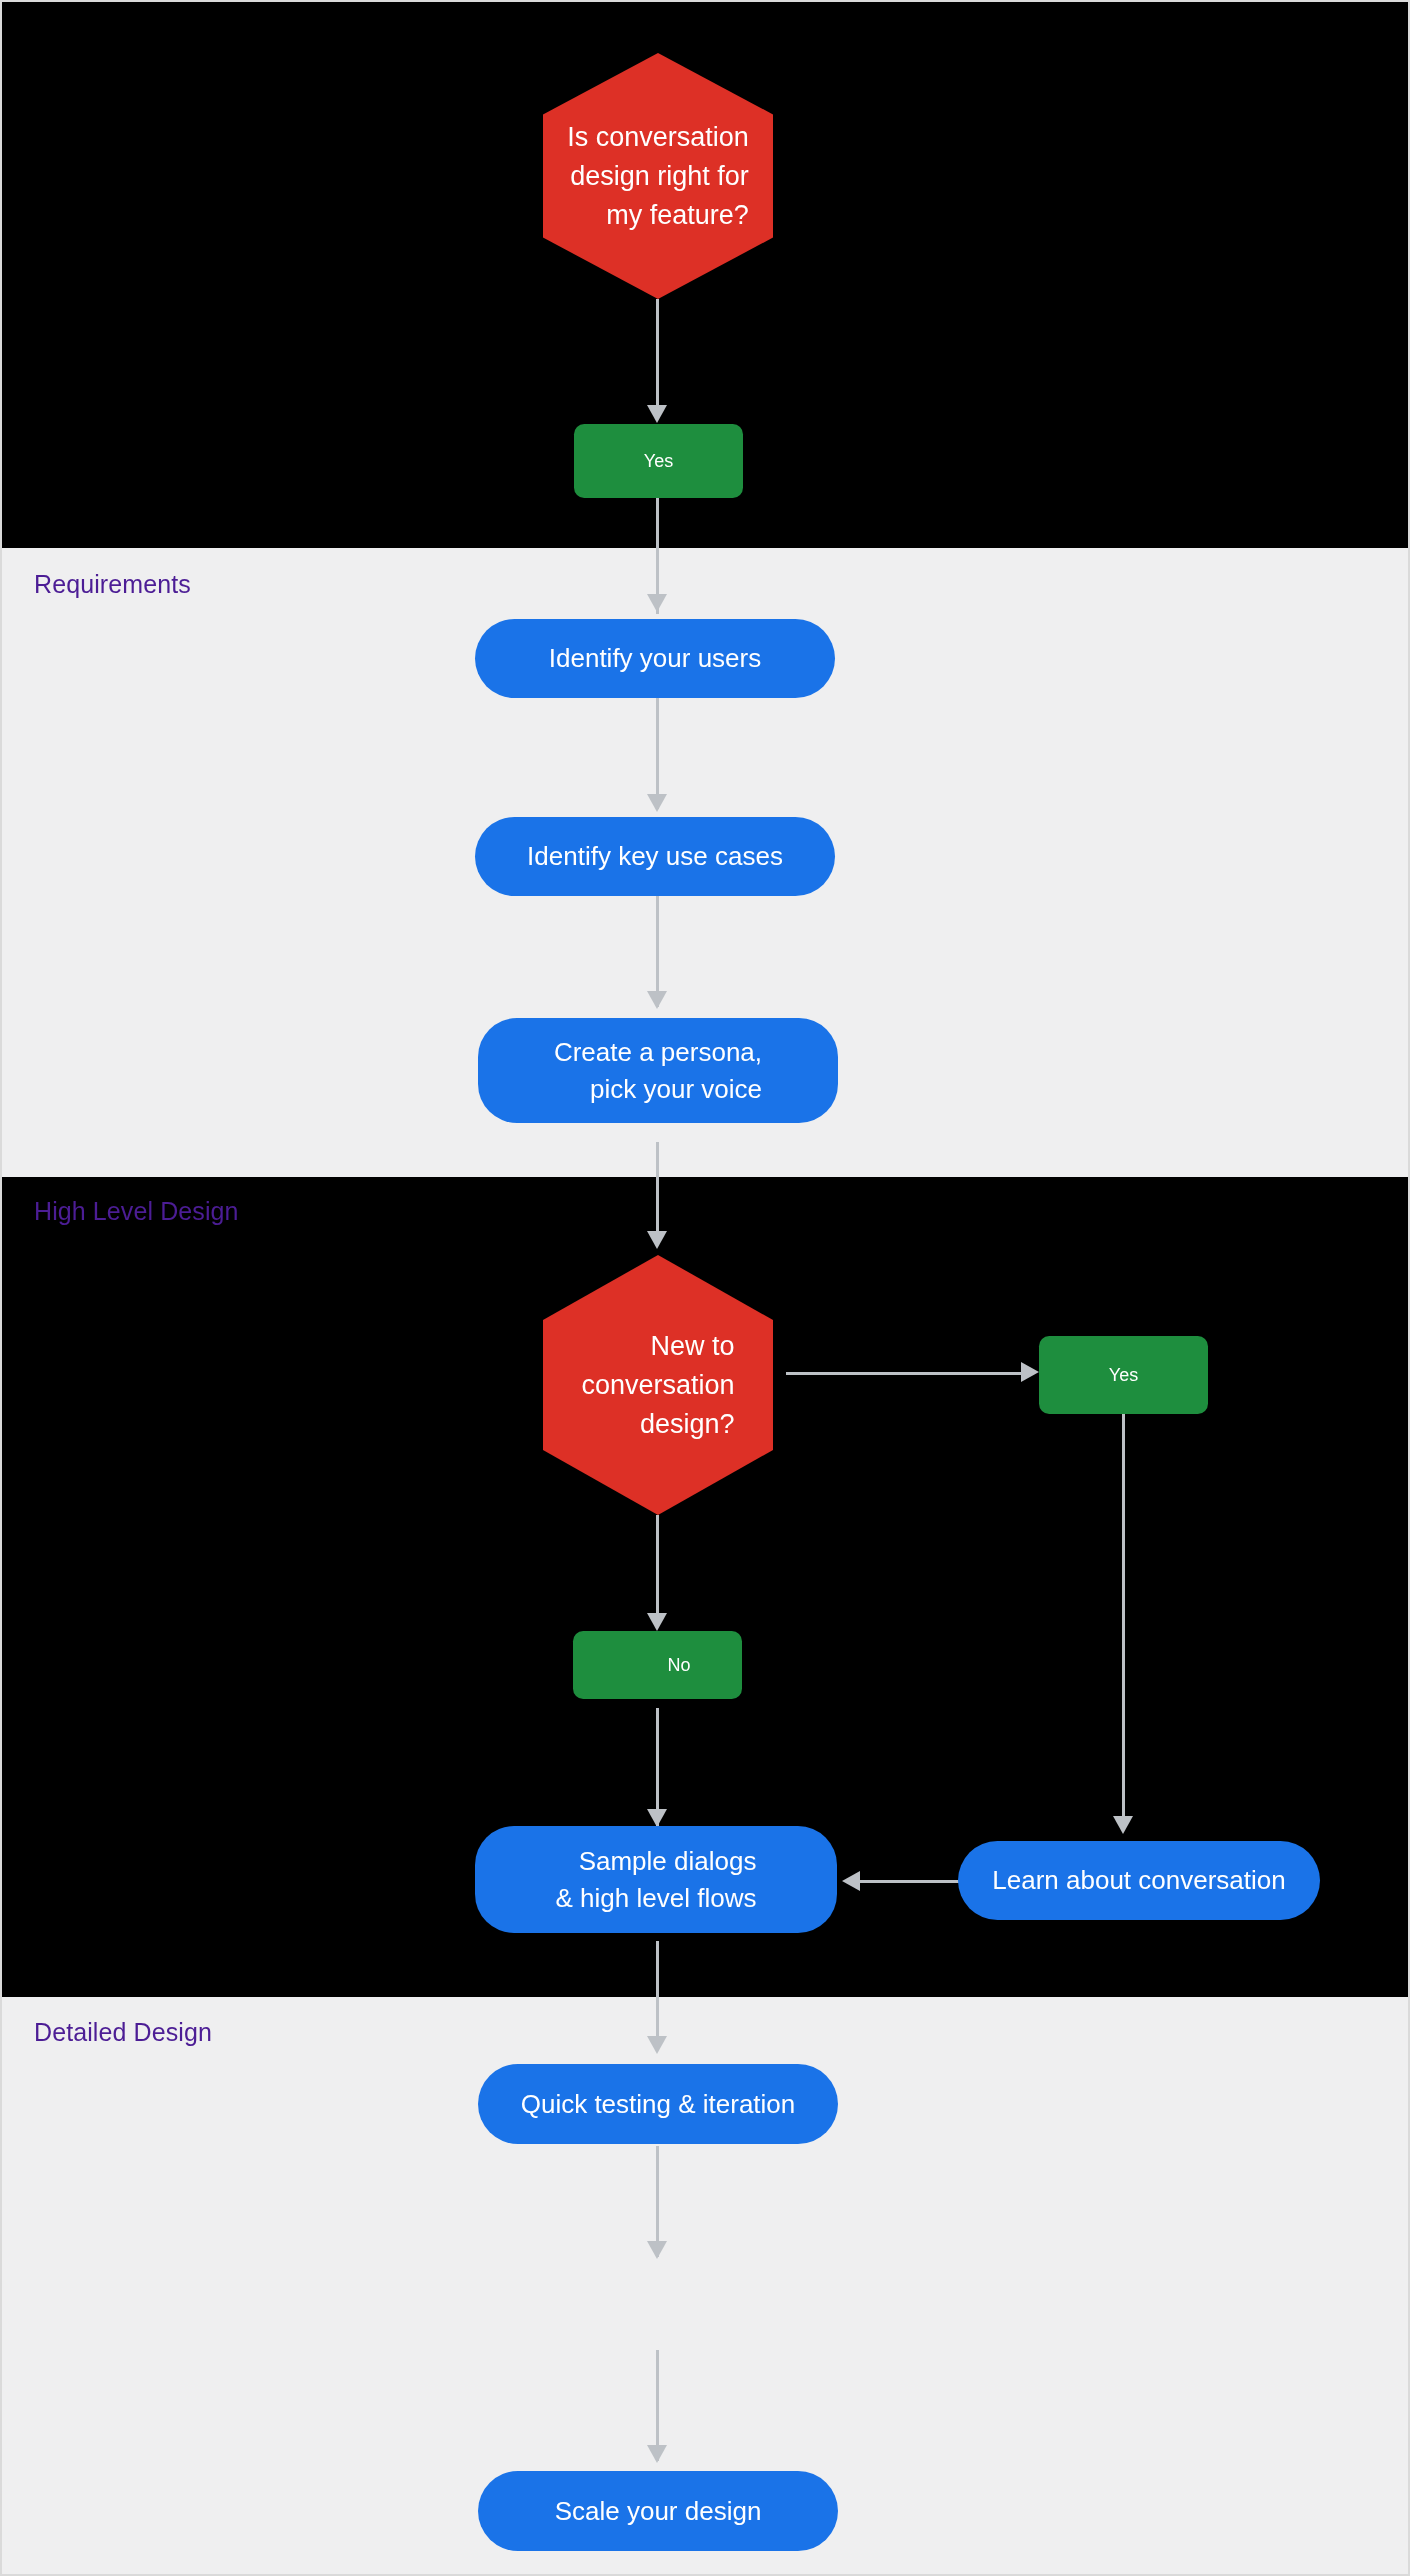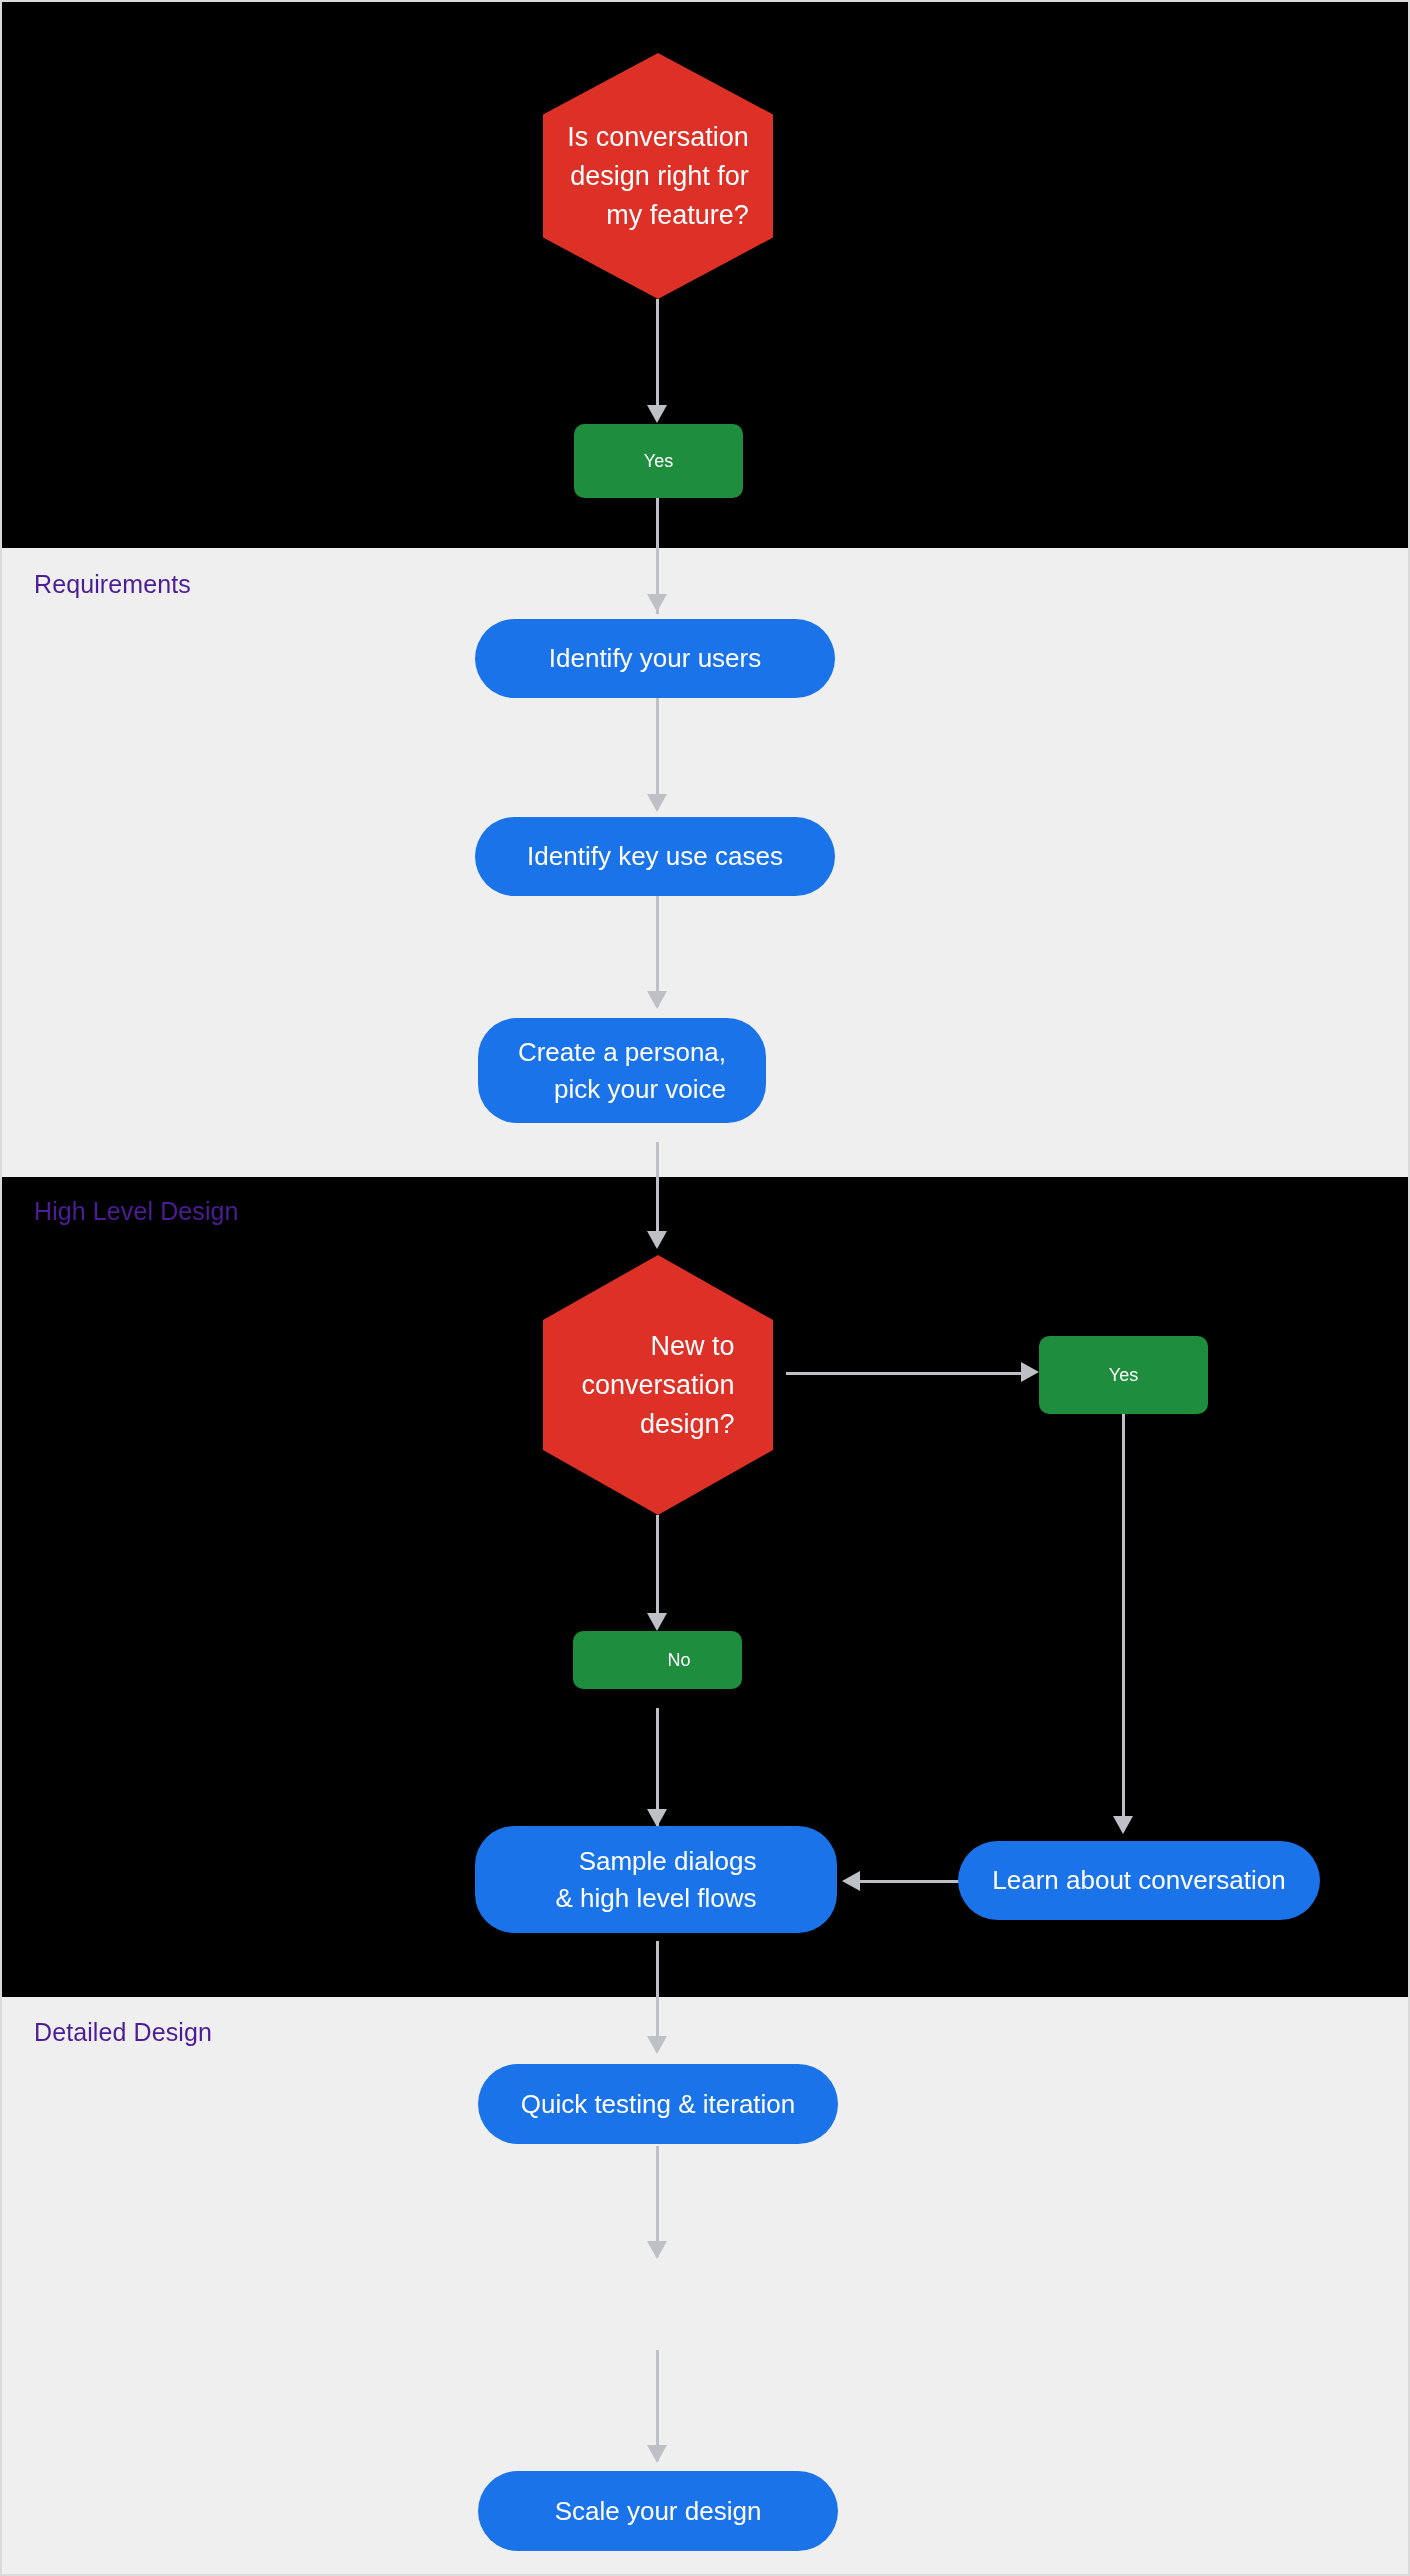--- a/index.html
+++ b/index.html
@@ -171,30 +171,30 @@
   <div class="node hex line2" style="left:541px; top:51px; width:230px; height:246px;">Is conversation
 design right for
 my feature?</div>
 
   <div class="node green-box" style="left:572px; top:422px; width:169px; height:74px;">Yes</div>
 
   <div class="node pill pill-1" style="left:473px; top:617px; width:360px; height:79px;">Identify your users</div>
 
   <div class="node pill pill-1" style="left:473px; top:815px; width:360px; height:79px;">Identify key use cases</div>
 
-  <div class="node pill pill-2 line2" style="left:476px; top:1016px; width:288px; height:105px;">Create a persona,
+  <div class="node pill pill-2 line2" style="left:476px; top:1016px; width:360px; height:105px;">Create a persona,
 pick your voice</div>
 
   <div class="node hex line2" style="left:541px; top:1253px; width:230px; height:260px;">New to
 conversation
 design?</div>
 
   <div class="node green-box" style="left:1037px; top:1334px; width:169px; height:78px;">Yes</div>
 
-  <div class="node green-box" style="left:571px; top:1629px; width:169px; height:58px;padding-left:43px;">No</div>
+  <div class="node green-box" style="left:571px; top:1629px; width:169px; height:68px;padding-left:43px;">No</div>
 
   <div class="node pill pill-1" style="left:956px; top:1839px; width:362px; height:79px;">Learn about conversation</div>
 
   <div class="node pill pill-2 line2" style="left:473px; top:1824px; width:362px; height:107px;">Sample dialogs
 &amp; high level flows</div>
 
   <div class="node pill pill-1" style="left:476px; top:2062px; width:360px; height:80px;">Quick testing &amp; iteration</div>
 
 
   <div class="node pill pill-1" style="left:476px; top:2469px; width:360px; height:80px;">Scale your design</div>

